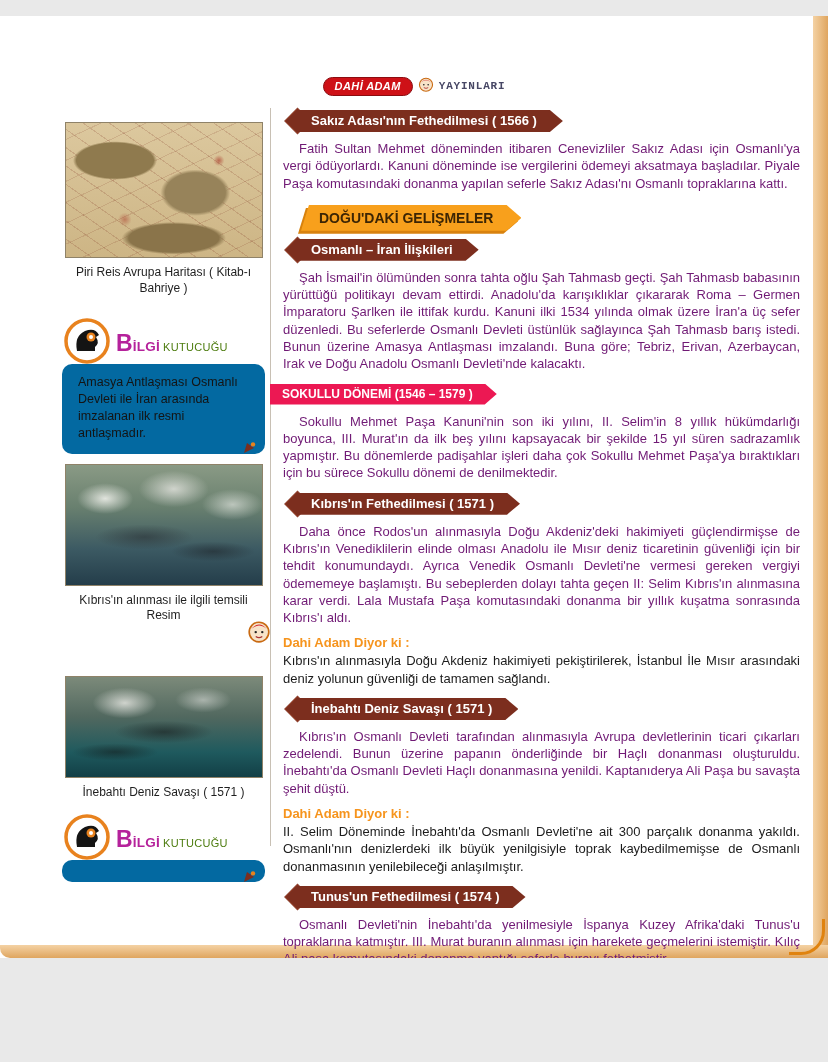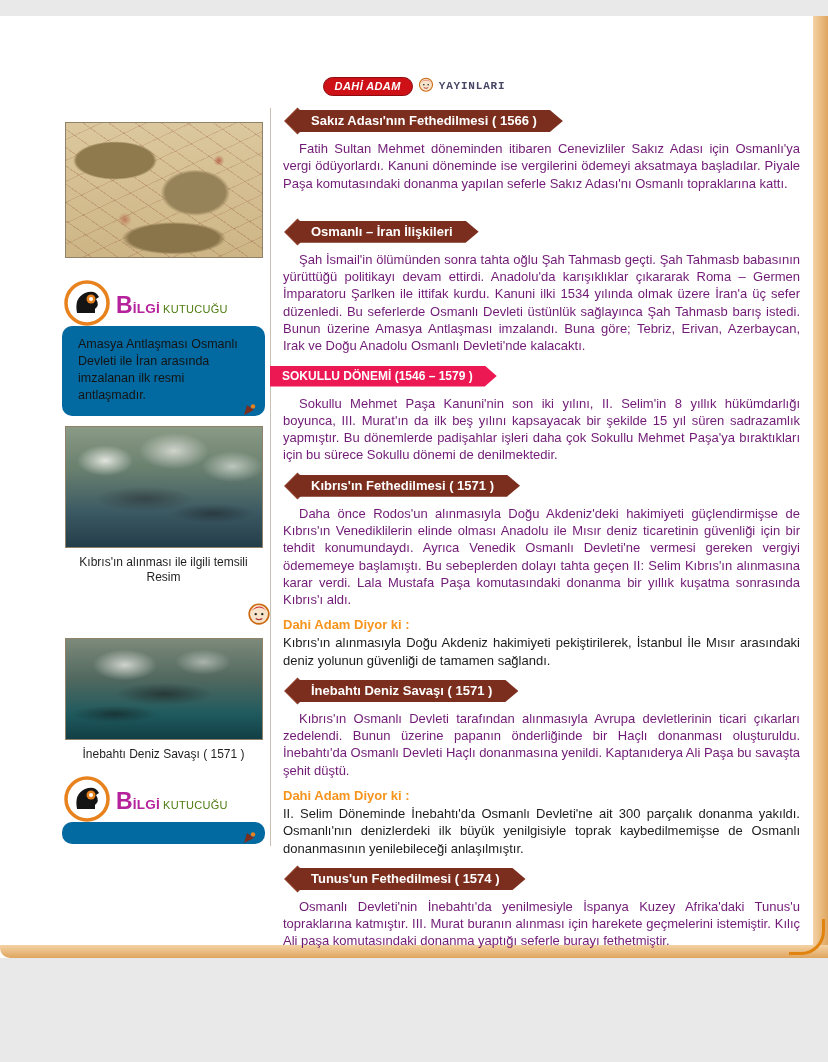--- a/index.html
+++ b/index.html
@@ -124,20 +124,21 @@
     </span>
     <span class="logo-suffix">YAYINLARI</span>
   </div>
 
   <div class="content">
 
     <div class="col-left">
 
       <figure class="fig">
         <div class="img map-img"></div>
+        <figcaption>Piri Reis Avrupa Haritası ( Kitab-ı Bahriye )</figcaption>
       </figure>
 
       <div class="infobox">
         <div class="infobox-head">
           <span class="head-icon">
             <svg width="46" height="46" viewBox="0 0 46 46">
               <circle cx="23" cy="23" r="21" fill="#ffffff" stroke="#e8821e" stroke-width="3.5"></circle>
               <path d="M13 33 Q10 18 21 13 Q31 9 35 17 L32 19 Q36 25 31 29 L31 33 Z" fill="#141414"></path>
               <circle cx="27" cy="19" r="4.5" fill="#e8821e"></circle>
               <circle cx="27" cy="19" r="2" fill="#ffffff"></circle>
@@ -195,20 +196,23 @@
     </div>
 
     <div class="col-main">
 
       <div class="sec-banner">
         <span class="diamond"></span>
         <span class="banner-text">Sakız Adası'nın Fethedilmesi ( 1566 )</span>
       </div>
       <p class="body">Fatih Sultan Mehmet döneminden itibaren Cenevizliler Sakız Adası için Osmanlı'ya vergi ödüyorlardı. Kanuni döneminde ise vergilerini ödemeyi aksatmaya başladılar. Piyale Paşa komutasındaki donanma yapılan seferle Sakız Adası'nı Osmanlı topraklarına kattı.</p>
 
+      <div class="banner-orange">
+        <span class="bo-body">DOĞU'DAKİ GELİŞMELER</span>
+      </div>
       <br>
 
       <div class="sec-banner">
         <span class="diamond"></span>
         <span class="banner-text">Osmanlı – İran İlişkileri</span>
       </div>
       <p class="body"><span>Şah İsmail'in ölümünden sonra tahta oğlu Şah Tahmasb geçti. Şah Tahmasb babasının yürüttüğü politikayı devam ettirdi. Anadolu'da karışıklıklar çıkararak Roma – Germen İmparatoru Şarlken ile ittifak kurdu. Kanuni ilki 1534 yılında olmak üzere İran'a üç sefer düzenledi. Bu seferlerde Osmanlı Devleti üstünlük sağlayınca Şah Tahmasb barış istedi. Bunun üzerine </span><b>Amasya Antlaşması</b><span> imzalandı. Buna göre; Tebriz, Erivan, Azerbaycan, Irak ve Doğu Anadolu Osmanlı Devleti'nde kalacaktı.</span></p>
 
       <div class="banner-red">
         <span>SOKULLU DÖNEMİ (1546 – 1579 )</span>

